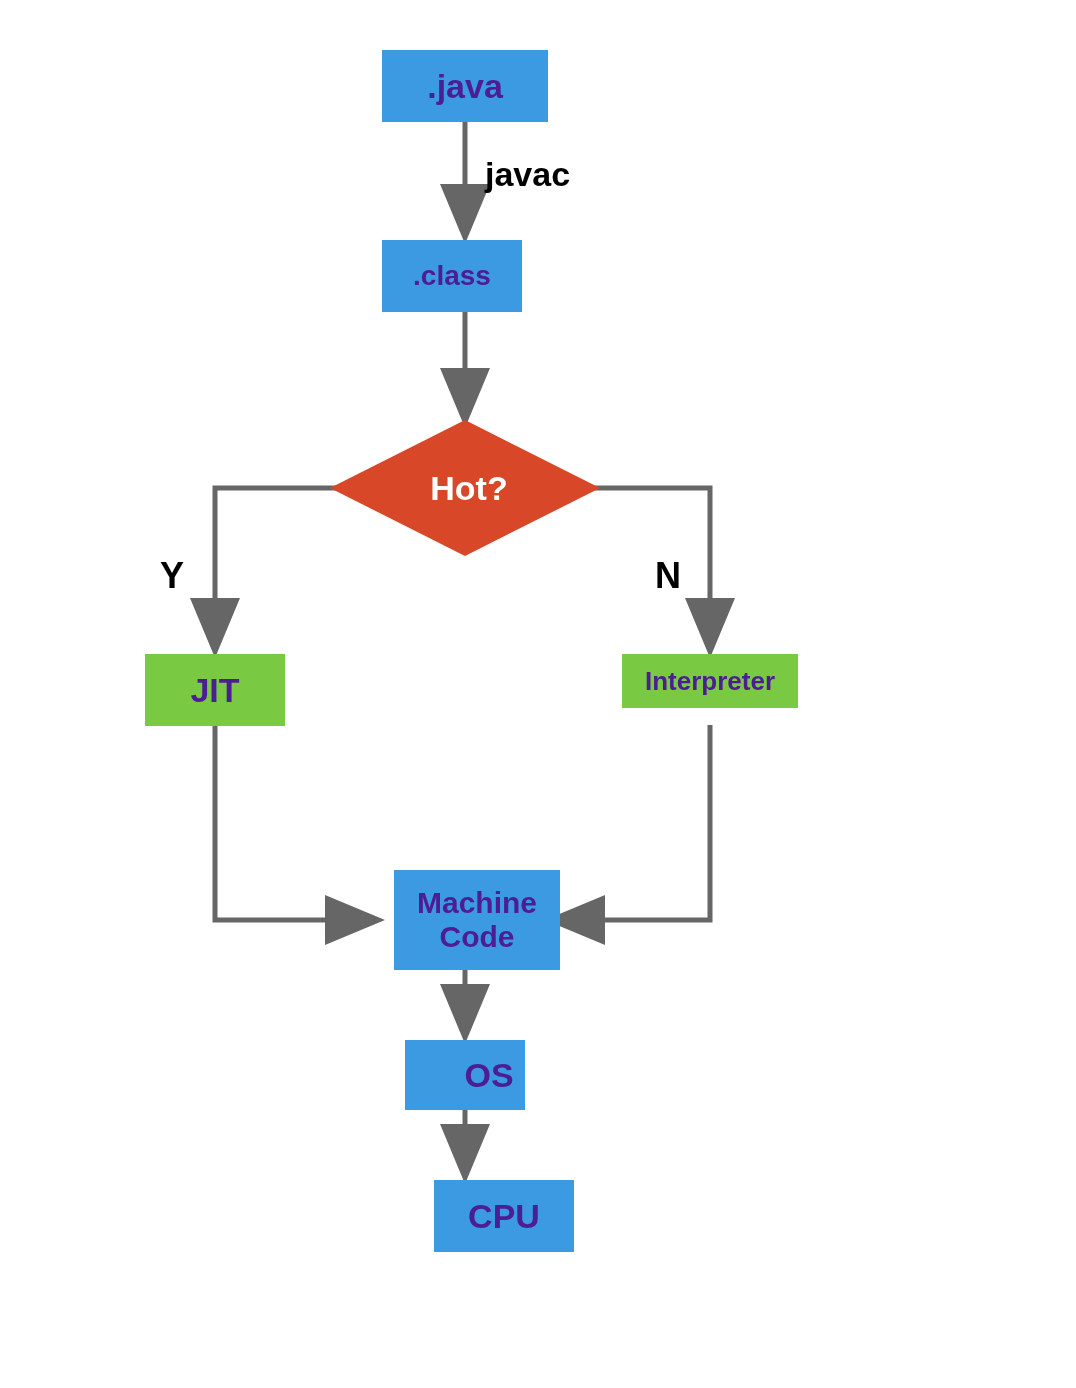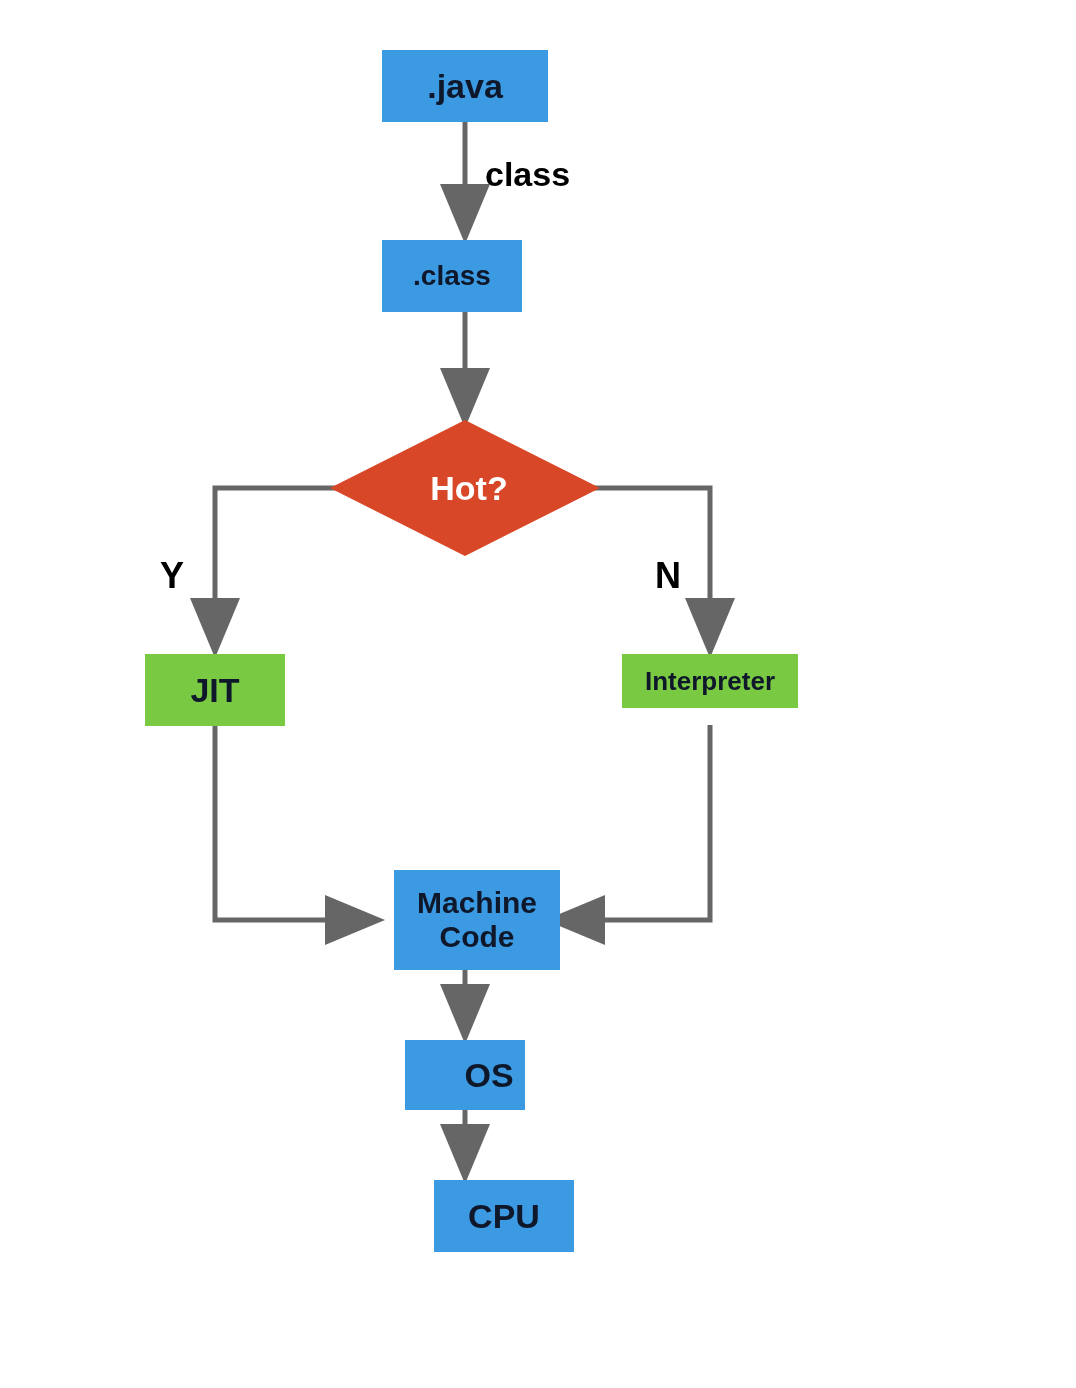--- a/index.html
+++ b/index.html
@@ -9,21 +9,21 @@
     background: #ffffff;
     position: relative;
     font-family: -apple-system, BlinkMacSystemFont, "Segoe UI", Helvetica, Arial, sans-serif;
   }
   .box {
     position: absolute;
     display: flex;
     align-items: center;
     justify-content: center;
     text-align: center;
-    color: #0f172a;
+    color: #4c1d95;
     font-weight: 700;
   }
   .blue { background: #3b9ae1; }
   .green { background: #7ac943; }
   .diamond-wrap {
     position: absolute;
     display: flex;
     align-items: center;
     justify-content: center;
   }
@@ -76,21 +76,21 @@
   <line x1="465" y1="970" x2="465" y2="1034" stroke="#666666" stroke-width="5" marker-end="url(#arrowhead)"></line>
 
   <line x1="465" y1="1110" x2="465" y2="1174" stroke="#666666" stroke-width="5" marker-end="url(#arrowhead)"></line>
 </svg>
 
 <div class="box blue" style="left:382px; top:50px; width:166px; height:72px; font-size:34px;">
   <span>.java</span>
 </div>
 
 <div class="label" style="left:485px; top:155px; font-size:34px;">
-  <span>class</span>
+  <span>javac</span>
 </div>
 
 <div class="box blue" style="left:382px; top:240px; width:140px; height:72px; font-size:28px;">
   <span>.class</span>
 </div>
 
 <div class="diamond-wrap" style="left:330px; top:420px; width:270px; height:136px;">
   <svg class="diamond-shape" viewBox="0 0 270 136" preserveAspectRatio="none">
     <polygon points="135,0 270,68 135,136 0,68" fill="#d84728"></polygon>
   </svg>

